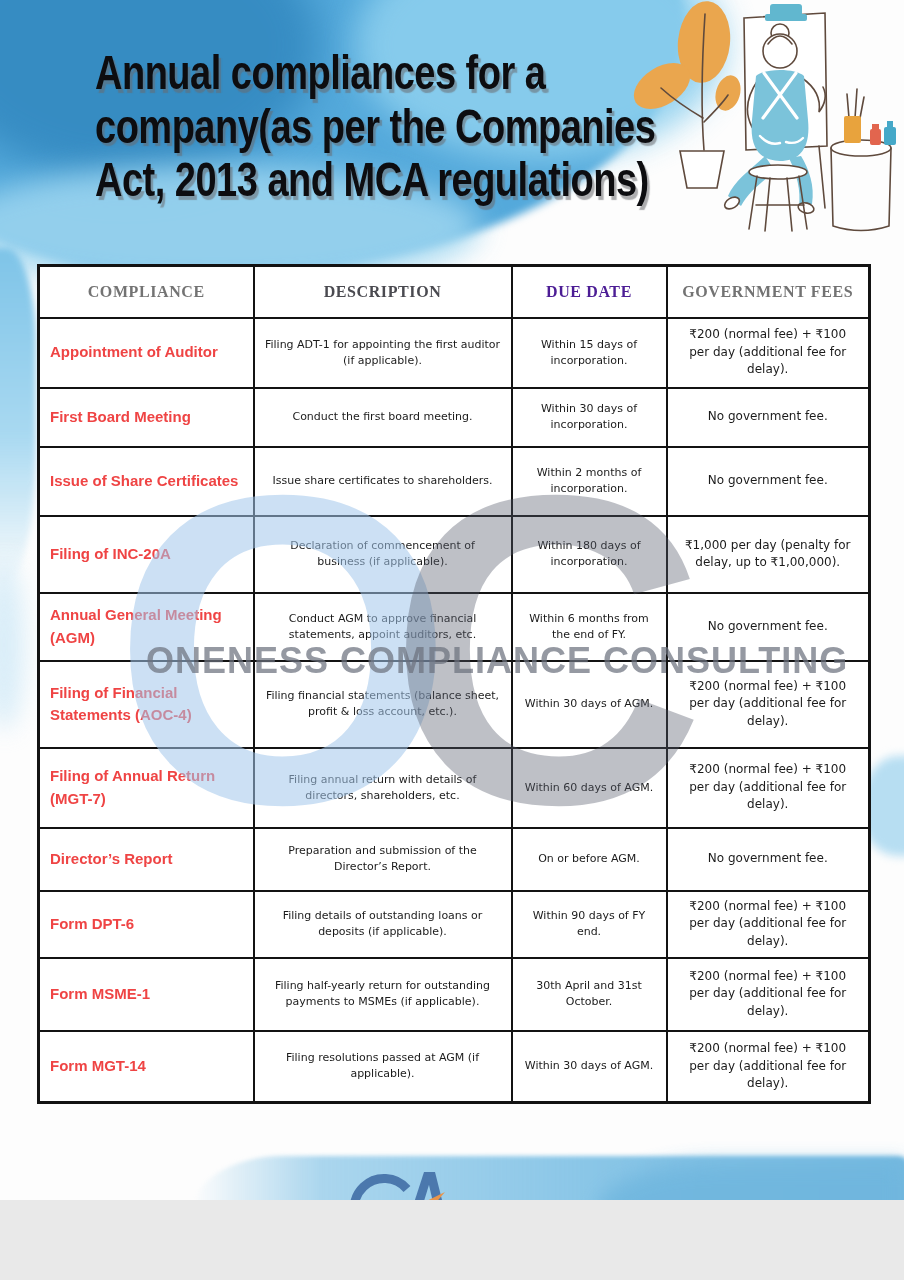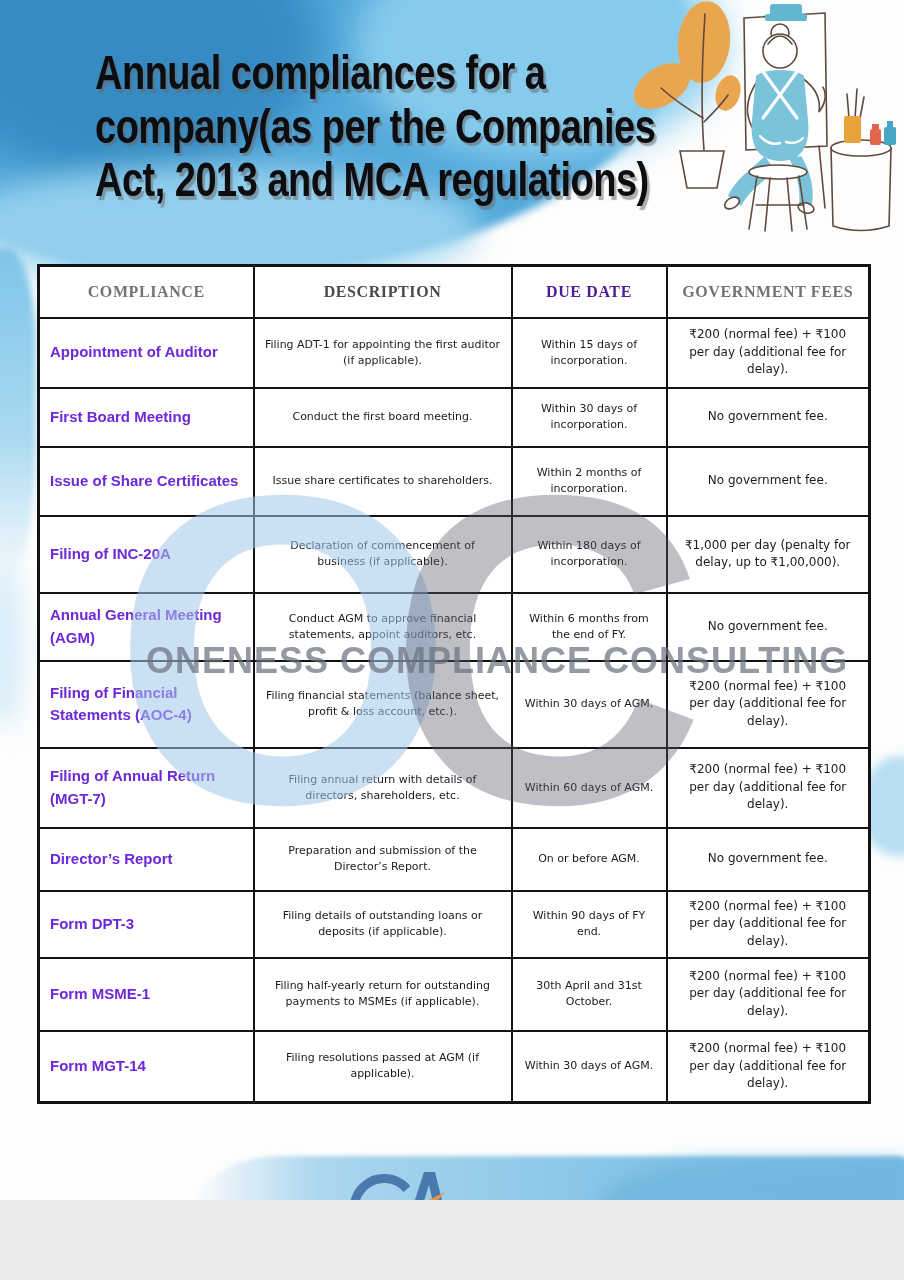--- a/index.html
+++ b/index.html
@@ -56,21 +56,21 @@
   tbody tr:nth-child(7){height:80px} tbody tr:nth-child(8){height:63px}
   tbody tr:nth-child(9){height:67px} tbody tr:nth-child(10){height:73px}
   tbody tr:nth-child(11){height:72px} tbody tr:nth-child(12){height:62px}
   table.cmp th {
     font-family:"Liberation Serif", serif; font-weight:700; font-size:16px;
     letter-spacing:.6px; color:#737373; text-align:center;
   }
   table.cmp th:nth-child(2){ color:#4a4a50; }
   table.cmp th:nth-child(3){ color:#4c1d95; }
   td.c1 { text-align:left; padding:6px 8px 6px 10px; font-weight:700; font-size:15px;
-          color:#6d28d9; line-height:1.5; font-family:"Liberation Sans", sans-serif; }
+          color:#ef4444; line-height:1.5; font-family:"Liberation Sans", sans-serif; }
   td.c2, td.c3, td.c4 { text-align:center; padding:6px 10px; font-size:11px;
           color:#1b1b1b; line-height:1.45; font-family:"DejaVu Sans", sans-serif; }
   td.c4 { font-size:12px; }
   
   .watermark { position:absolute; inset:0; z-index:5; pointer-events:none; }
   .wm-letter { position:absolute; font-weight:700; font-family:"Liberation Sans", sans-serif;
                font-size:440px; line-height:440px; top:430px; }
   .wm-o { left:112px; color:rgba(163,198,235,.55); }
   .wm-c { left:388px; color:rgba(85,90,104,.38); }
   .wm-text { position:absolute; left:146px; top:640px; font-weight:700; font-size:36px;
@@ -231,21 +231,21 @@
         <td class="c3">Within 60 days of AGM.</td>
         <td class="c4">₹200 (normal fee) + ₹100 per day (additional fee for delay).</td>
       </tr>
       <tr>
         <td class="c1">Director’s Report</td>
         <td class="c2">Preparation and submission of the Director’s Report.</td>
         <td class="c3">On or before AGM.</td>
         <td class="c4">No government fee.</td>
       </tr>
       <tr>
-        <td class="c1">Form DPT-3</td>
+        <td class="c1">Form DPT-6</td>
         <td class="c2">Filing details of outstanding loans or deposits (if applicable).</td>
         <td class="c3">Within 90 days of FY end.</td>
         <td class="c4">₹200 (normal fee) + ₹100 per day (additional fee for delay).</td>
       </tr>
       <tr>
         <td class="c1">Form MSME-1</td>
         <td class="c2">Filing half-yearly return for outstanding payments to MSMEs (if applicable).</td>
         <td class="c3">30th April and 31st October.</td>
         <td class="c4">₹200 (normal fee) + ₹100 per day (additional fee for delay).</td>
       </tr>

